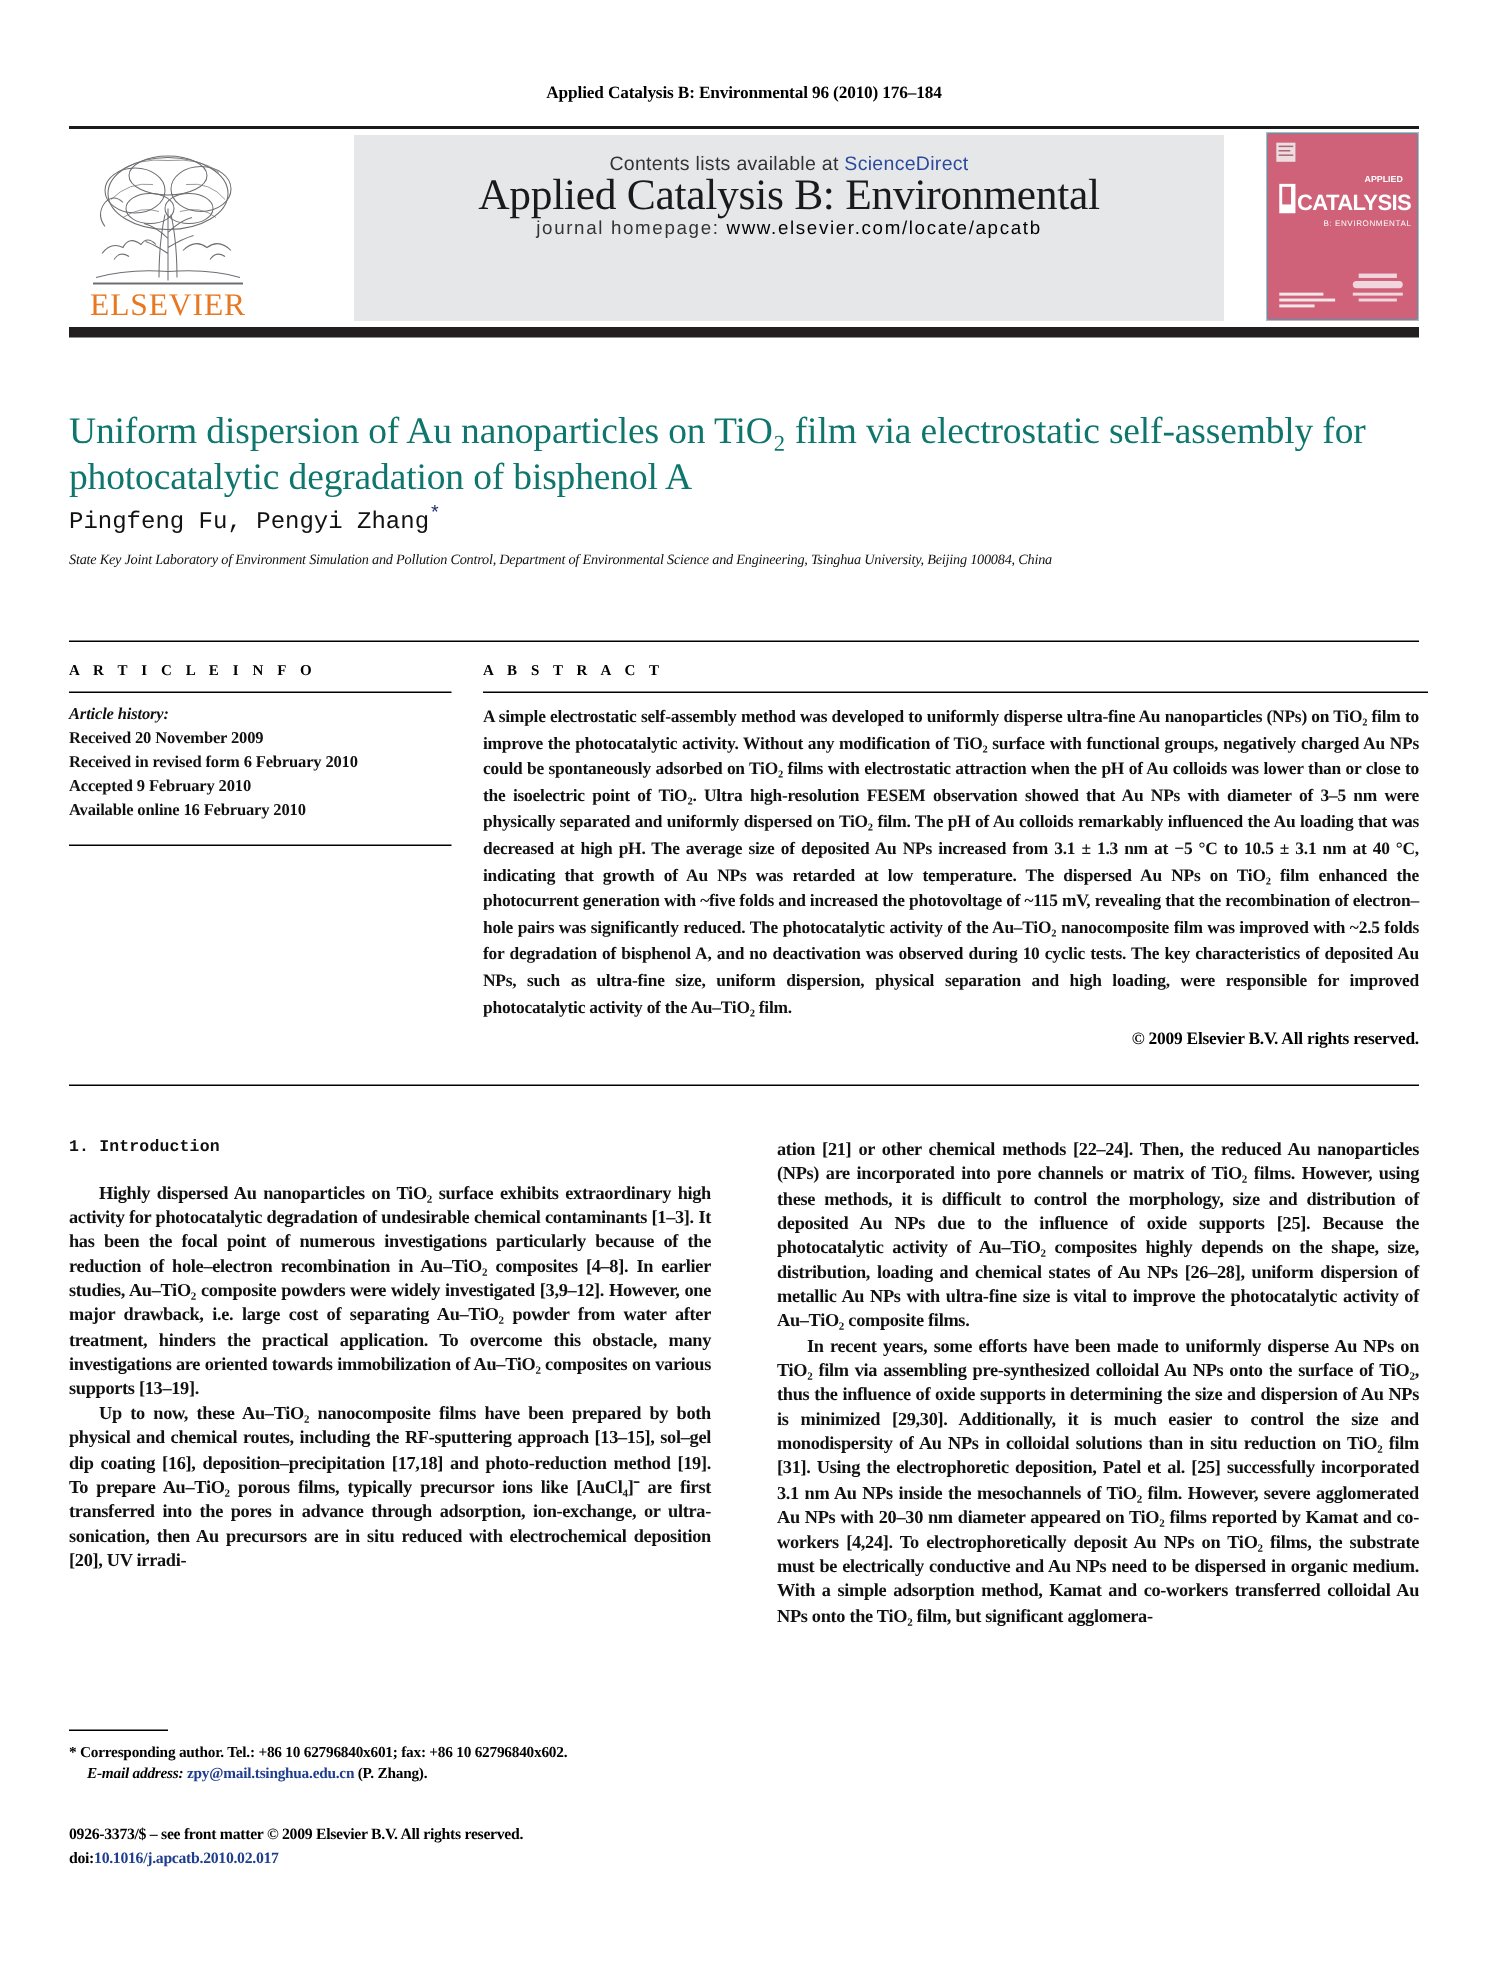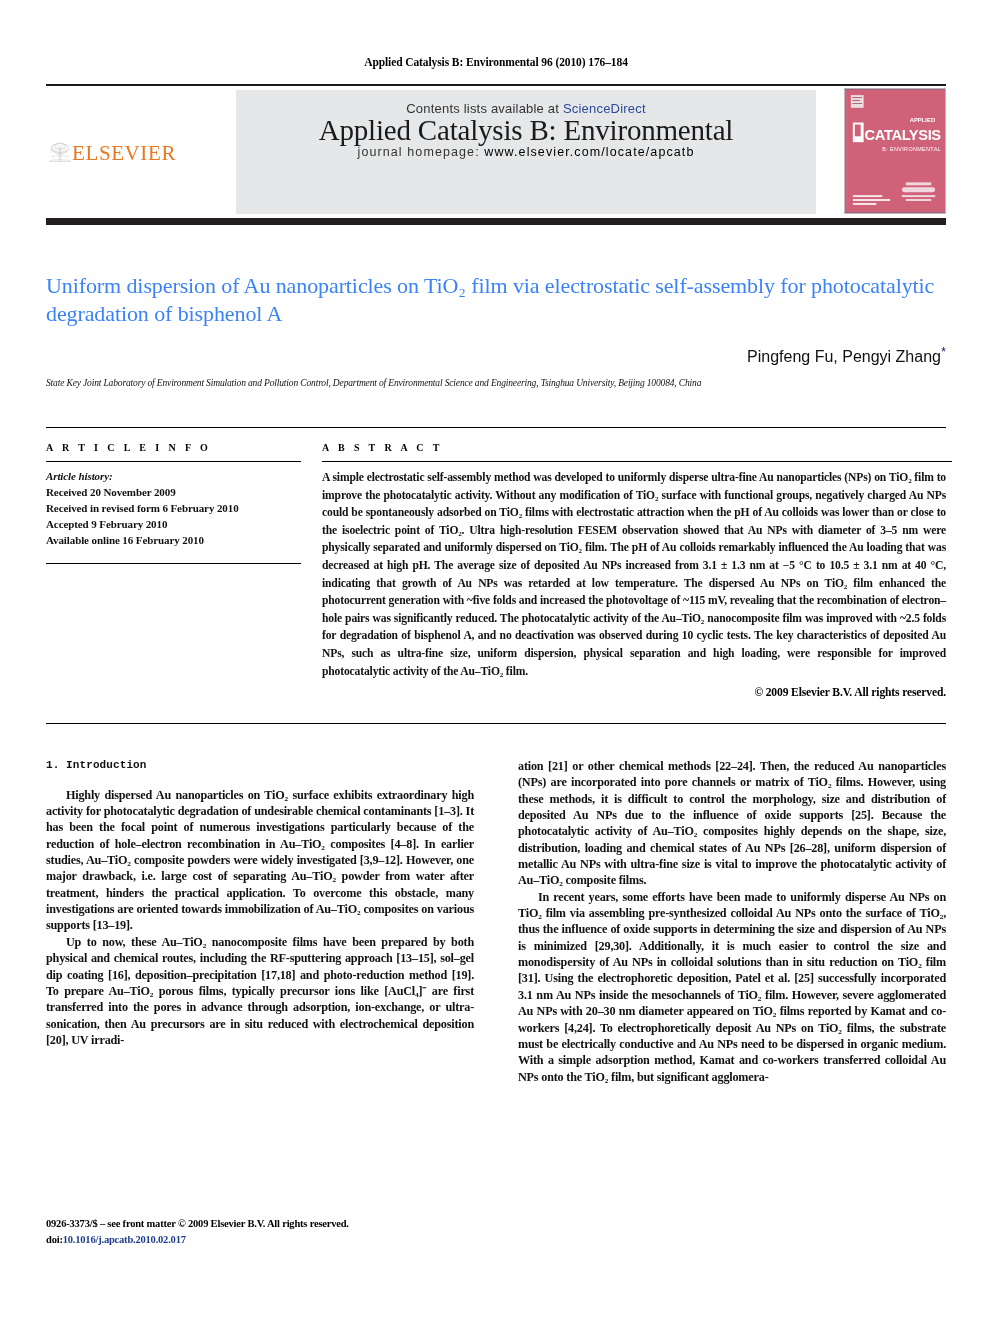--- a/index.html
+++ b/index.html
@@ -46,20 +46,21 @@
     position: absolute;
     left: 0; top: 0;
     width: 900px; height: 2px;
     background: #1a1a1a;
   }
   .elsevier-block {
     position: absolute;
     left: 2px; top: 6px;
     width: 128px; height: 124px;
     display: flex;
+    flex-direction: column;
     align-items: center;
     justify-content: flex-end;
   }
   .tree-logo { width: 112px; height: 92px; display:block; }
   .elsevier-word {
     font-family: "Liberation Serif", serif;
     color: #e87722;
     font-size: 21px;
     letter-spacing: 0.6px;
     line-height: 1;
@@ -116,33 +117,31 @@
   }
 
   
   .title-block {
     position: absolute;
     left: 46px; top: 272px;
     width: 900px;
   }
   .paper-title {
     font-family: "Liberation Serif", serif;
-    font-size: 22px;
+    font-size: 25px;
     line-height: 1.25;
-    color: #3b82f6;
+    color: #0f766e;
     margin: 0;
     font-weight: normal;
     letter-spacing: -0.1px;
   }
   .authors {
-    font-family: Liberation Sans, sans-serif;
+    font-family: Liberation Mono, monospace;
     font-size: 16px;
-    margin-top: 17px;
     color: #111111;
-    text-align: right;
   }
   .aster { color: #1b2b6b; font-size: 13px; vertical-align: super; }
   .affiliation {
     font-family: "Liberation Serif", serif;
     font-style: italic;
     font-weight: normal;
     font-size: 9.5px;
     line-height: 1.5;
     margin-top: 10px;
     color: #111111;
@@ -374,19 +373,24 @@
     <h2 class="sec-title">1.  Introduction</h2>
     <p>Highly dispersed Au nanoparticles on TiO₂ surface exhibits extraordinary high activity for photocatalytic degradation of undesirable chemical contaminants [1–3]. It has been the focal point of numerous investigations particularly because of the reduction of hole–electron recombination in Au–TiO₂ composites [4–8]. In earlier studies, Au–TiO₂ composite powders were widely investigated [3,9–12]. However, one major drawback, i.e. large cost of separating Au–TiO₂ powder from water after treatment, hinders the practical application. To overcome this obstacle, many investigations are oriented towards immobilization of Au–TiO₂ composites on various supports [13–19].</p>
     <p>Up to now, these Au–TiO₂ nanocomposite films have been prepared by both physical and chemical routes, including the RF-sputtering approach [13–15], sol–gel dip coating [16], deposition–precipitation [17,18] and photo-reduction method [19]. To prepare Au–TiO₂ porous films, typically precursor ions like [AuCl₄]⁻ are first transferred into the pores in advance through adsorption, ion-exchange, or ultra-sonication, then Au precursors are in situ reduced with electrochemical deposition [20], UV irradi-</p>
   </div>
 
   <div class="col col-right">
     <p class="noind">ation [21] or other chemical methods [22–24]. Then, the reduced Au nanoparticles (NPs) are incorporated into pore channels or matrix of TiO₂ films. However, using these methods, it is difficult to control the morphology, size and distribution of deposited Au NPs due to the influence of oxide supports [25]. Because the photocatalytic activity of Au–TiO₂ composites highly depends on the shape, size, distribution, loading and chemical states of Au NPs [26–28], uniform dispersion of metallic Au NPs with ultra-fine size is vital to improve the photocatalytic activity of Au–TiO₂ composite films.</p>
     <p>In recent years, some efforts have been made to uniformly disperse Au NPs on TiO₂ film via assembling pre-synthesized colloidal Au NPs onto the surface of TiO₂, thus the influence of oxide supports in determining the size and dispersion of Au NPs is minimized [29,30]. Additionally, it is much easier to control the size and monodispersity of Au NPs in colloidal solutions than in situ reduction on TiO₂ film [31]. Using the electrophoretic deposition, Patel et al. [25] successfully incorporated 3.1 nm Au NPs inside the mesochannels of TiO₂ film. However, severe agglomerated Au NPs with 20–30 nm diameter appeared on TiO₂ films reported by Kamat and co-workers [4,24]. To electrophoretically deposit Au NPs on TiO₂ films, the substrate must be electrically conductive and Au NPs need to be dispersed in organic medium. With a simple adsorption method, Kamat and co-workers transferred colloidal Au NPs onto the TiO₂ film, but significant agglomera-</p>
   </div>
 
+  <div class="footnote">
+    <div class="footnote-rule"></div>
+    <div class="fn-indent">* Corresponding author. Tel.: +86 10 62796840x601; fax: +86 10 62796840x602.</div>
+    <div class="fn-sub"><span style="font-style:italic">E-mail address: </span><span class="email">zpy@mail.tsinghua.edu.cn</span><span> (P. Zhang).</span></div>
+  </div>
 
   <div class="imprint">
     <div>0926-3373/$ – see front matter © 2009 Elsevier B.V. All rights reserved.</div>
     <div><span>doi:</span><span class="doi-val">10.1016/j.apcatb.2010.02.017</span></div>
   </div>
 
 </div>
 
 </body></html>

